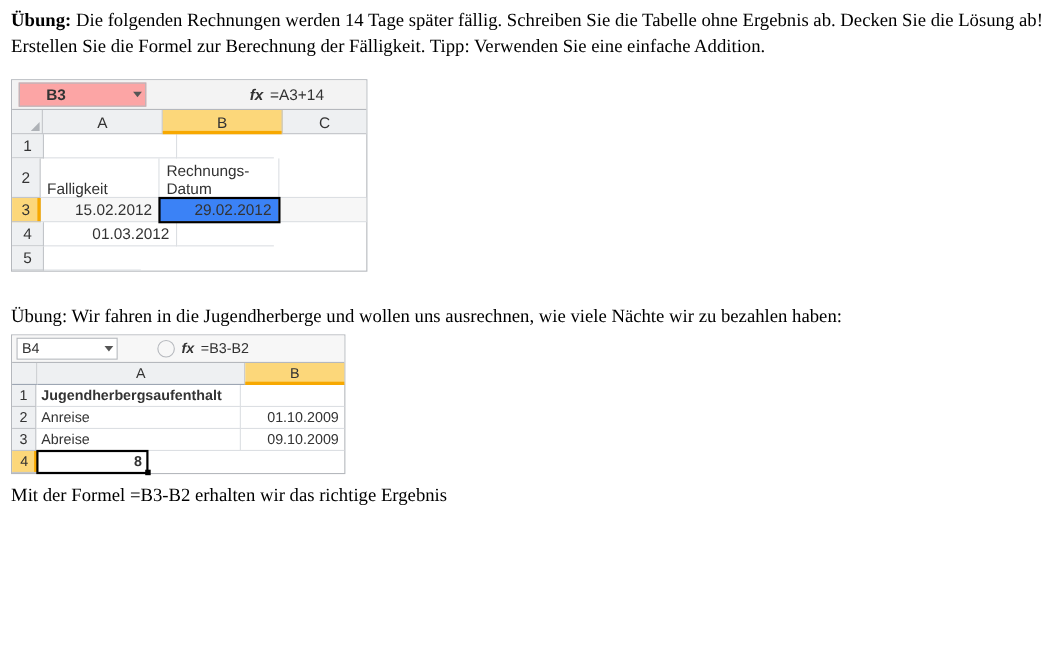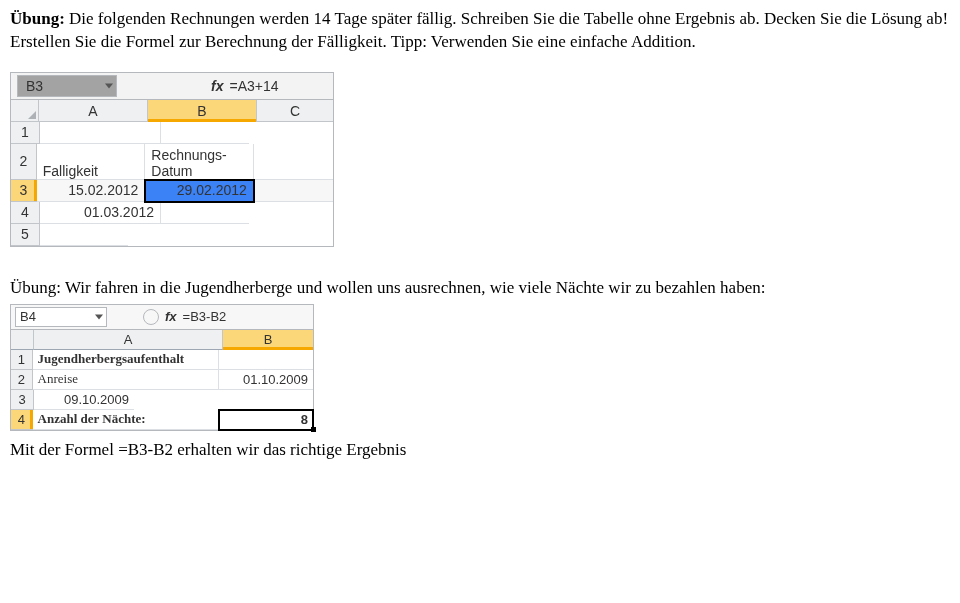--- a/index.html
+++ b/index.html
@@ -30,26 +30,26 @@
   display: flex;
   align-items: center;
   height: 26px;
   background: #f3f3f3;
   border-bottom: 1px solid #b5b8bd;
 }
 .namebox {
   width: 90px;
   height: 20px;
   margin: 0 4px 0 6px;
-  background: #a3a3a3;
+  background: #fca5a5;
   border: 1px solid #b5b8bd;
   display: flex;
   align-items: center;
-  padding-left: 8px;
-  font-weight: normal;
+  padding-left: 24px;
+  font-weight: bold;
   position: relative;
 }
 .nb-dd {
   position: absolute;
   right: 3px;
   top: 50%;
   transform: translateY(-50%);
   width: 0; height: 0;
   border-left: 4px solid transparent;
   border-right: 4px solid transparent;
@@ -226,21 +226,21 @@
   width:3px;
   background:#f7a800;
 }
 .ce2{
   border-right:1px solid #dcdfe3;
   border-bottom:1px solid #dcdfe3;
   padding:0 5px;
   display:flex;align-items:center;
 }
 .ce2:last-child{border-right:none;}
-.c2a{ width:188px;font-family:Liberation Serif, serif; }
+.c2a{ width:188px; }
 .c2b{ width:90px; }
 .boldc{ font-weight:bold; }
 .selcell{
   outline:2px solid #000; outline-offset:-1px;
   position:relative; z-index:2;
 }
 .selcell::after{
   content:"";
   position:absolute;
   right:-3px; bottom:-3px;
@@ -331,22 +331,22 @@
     <div class="ce2 c2a boldc">Jugendherbergsaufenthalt</div>
     <div class="ce2 c2b"></div>
   </div>
   <div class="dr2">
     <div class="rh2">2</div>
     <div class="ce2 c2a">Anreise</div>
     <div class="ce2 c2b right">01.10.2009</div>
   </div>
   <div class="dr2">
     <div class="rh2">3</div>
+    <div class="ce2 c2a">Abreise</div>
     <div class="ce2 c2b right">09.10.2009</div>
   </div>
   <div class="dr2">
     <div class="rh2 sel">4</div>
-    <div class="ce2 c2a boldc">Anzahl der Nächte:</div>
     <div class="ce2 c2b right boldc selcell">8</div>
   </div>
 </div>
 
 <div class="paragraph" style="margin-bottom:18px;">Mit der Formel =B3-B2 erhalten wir das richtige Ergebnis</div>
 
 </body></html>

